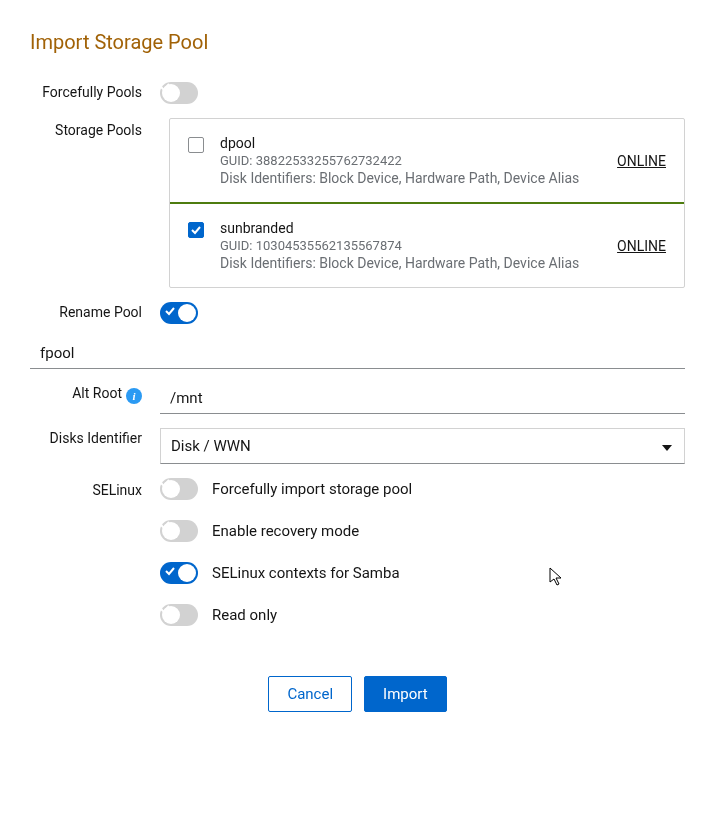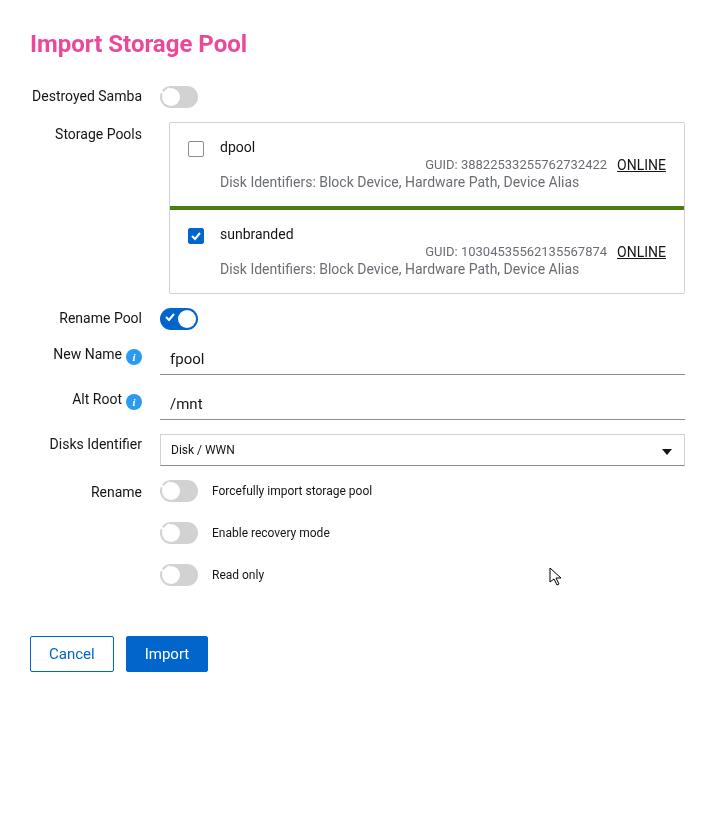--- a/index.html
+++ b/index.html
@@ -6,24 +6,24 @@
   body {
     margin: 0;
     padding: 30px;
     font-family: -apple-system, BlinkMacSystemFont, "Segoe UI", Roboto, "Helvetica Neue", Arial, sans-serif;
     font-size: 14px;
     color: #151515;
     background: #fff;
     width: 715px;
   }
   h1 {
-    font-size: 24px;
-    font-weight: 700;
+    font-size: 20px;
+    font-weight: 400;
     margin: 0 0 28px 0;
-    color: #ec4899;
+    color: #a16207;
   }
   .form-row {
     display: flex;
     align-items: flex-start;
     margin-bottom: 14px;
   }
   .form-label {
     width: 130px;
     text-align: right;
     padding-right: 18px;
@@ -87,21 +87,21 @@
     border: 1px solid #d2d2d2;
     border-radius: 2px;
     margin-left: 9px;
   }
   .pool-item {
     display: flex;
     align-items: flex-start;
     padding: 16px 18px;
   }
   .pool-item + .pool-item {
-    border-top: 4px solid #4d7c0f;
+    border-top: 2px solid #4d7c0f;
   }
   .pool-check {
     width: 16px;
     height: 16px;
     margin-top: 2px;
     margin-right: 16px;
     flex-shrink: 0;
     border: 1px solid #8a8d90;
     border-radius: 2px;
     background: #fff;
@@ -110,21 +110,21 @@
     justify-content: center;
   }
   .pool-check.checked {
     background: #0066cc;
     border-color: #0066cc;
   }
   .pool-check.checked svg { display: block; }
   .pool-check svg { display: none; }
   .pool-body { flex: 1; }
   .pool-name { color: #151515; margin-bottom: 2px; }
-  .pool-guid { color: #6a6e73; font-size: 13px; margin-bottom: 2px; text-align: right; }
+  .pool-guid { color: #6a6e73; font-size: 13px; margin-bottom: 2px; }
   .pool-disk { color: #6a6e73; font-size: 14px; }
   .pool-status {
     color: #151515;
     align-self: center;
     padding-left: 10px;
     text-decoration: underline;
   }
   
   .text-input {
     width: 100%;
@@ -142,46 +142,46 @@
     width: 100%;
     border: 1px solid #d2d2d2;
     border-bottom: 1px solid #8a8d90;
     background: #fff;
   }
   .select-wrap select {
     width: 100%;
     border: none;
     background: transparent;
     padding: 8px 30px 8px 10px;
-    font-size: 12px;
+    font-size: 15px;
     font-family: inherit;
     appearance: none;
     -webkit-appearance: none;
     outline: none;
     color: #151515;
   }
   .select-caret {
     position: absolute;
     right: 12px;
     top: 50%;
     transform: translateY(-50%);
     pointer-events: none;
   }
   
   .option-row {
     display: flex;
     align-items: center;
     margin-bottom: 20px;
   }
   .option-row .toggle { margin-right: 14px; }
-  .option-label { color: #151515; font-size: 12px; }
+  .option-label { color: #151515; font-size: 15px; }
   
   .footer {
     display: flex;
-    justify-content: flex-start;
+    justify-content: center;
     gap: 12px;
     margin-top: 30px;
   }
   .btn {
     padding: 8px 18px;
     font-size: 15px;
     font-family: inherit;
     border-radius: 2px;
     cursor: pointer;
   }
@@ -201,21 +201,21 @@
     top: 567px;
     pointer-events: none;
   }
 </style>
 </head>
 <body>
 
 <h1>Import Storage Pool</h1>
 
 <div class="form-row">
-  <div class="form-label center">Destroyed Samba</div>
+  <div class="form-label center">Forcefully Pools</div>
   <div class="form-control-area">
     <span class="toggle">
       <span class="knob"></span>
       <span class="check"><svg width="10" height="10" viewBox="0 0 10 10">
             <path d="M1 5 L4 8 L9 2" stroke="#fff" stroke-width="2" fill="none"></path>
           </svg></span>
     </span>
   </div>
 </div>
 
@@ -259,23 +259,20 @@
       <span class="check">
           <svg width="10" height="10" viewBox="0 0 10 10">
             <path d="M1 5 L4 8 L9 2" stroke="#fff" stroke-width="2" fill="none"></path>
           </svg>
         </span>
     </span>
   </div>
 </div>
 
 <div class="form-row">
-  <div class="form-label center">
-    <span>New Name</span><span class="info-icon">i</span>
-  </div>
   <div class="form-control-area">
     <input class="text-input" type="text" value="fpool" style="">
   </div>
 </div>
 
 <div class="form-row">
   <div class="form-label center">
     <span>Alt Root</span><span class="info-icon">i</span>
   </div>
   <div class="form-control-area">
@@ -293,33 +290,44 @@
       <span class="select-caret">
         <svg width="10" height="6" viewBox="0 0 10 6">
             <path d="M0 0 L5 6 L10 0 Z" fill="#151515"></path>
           </svg>
       </span>
     </div>
   </div>
 </div>
 
 <div class="form-row">
-  <div class="form-label">Rename</div>
+  <div class="form-label">SELinux</div>
   <div class="form-control-area">
     <div class="option-row">
       <span class="toggle"><span class="knob"></span><span class="check"><svg width="10" height="10" viewBox="0 0 10 10">
               <path d="M1 5 L4 8 L9 2" stroke="#fff" stroke-width="2" fill="none"></path>
             </svg></span></span>
       <span class="option-label">Forcefully import storage pool</span>
     </div>
     <div class="option-row">
       <span class="toggle"><span class="knob"></span><span class="check"><svg width="10" height="10" viewBox="0 0 10 10">
               <path d="M1 5 L4 8 L9 2" stroke="#fff" stroke-width="2" fill="none"></path>
             </svg></span></span>
       <span class="option-label">Enable recovery mode</span>
+    </div>
+    <div class="option-row">
+      <span class="toggle on">
+          <span class="knob"></span>
+          <span class="check">
+            <svg width="10" height="10" viewBox="0 0 10 10">
+              <path d="M1 5 L4 8 L9 2" stroke="#fff" stroke-width="2" fill="none"></path>
+            </svg>
+          </span>
+        </span>
+      <span class="option-label">SELinux contexts for Samba</span>
     </div>
     <div class="option-row">
       <span class="toggle"><span class="knob"></span><span class="check"><svg width="10" height="10" viewBox="0 0 10 10">
               <path d="M1 5 L4 8 L9 2" stroke="#fff" stroke-width="2" fill="none"></path>
             </svg></span></span>
       <span class="option-label">Read only</span>
     </div>
   </div>
 </div>
 

